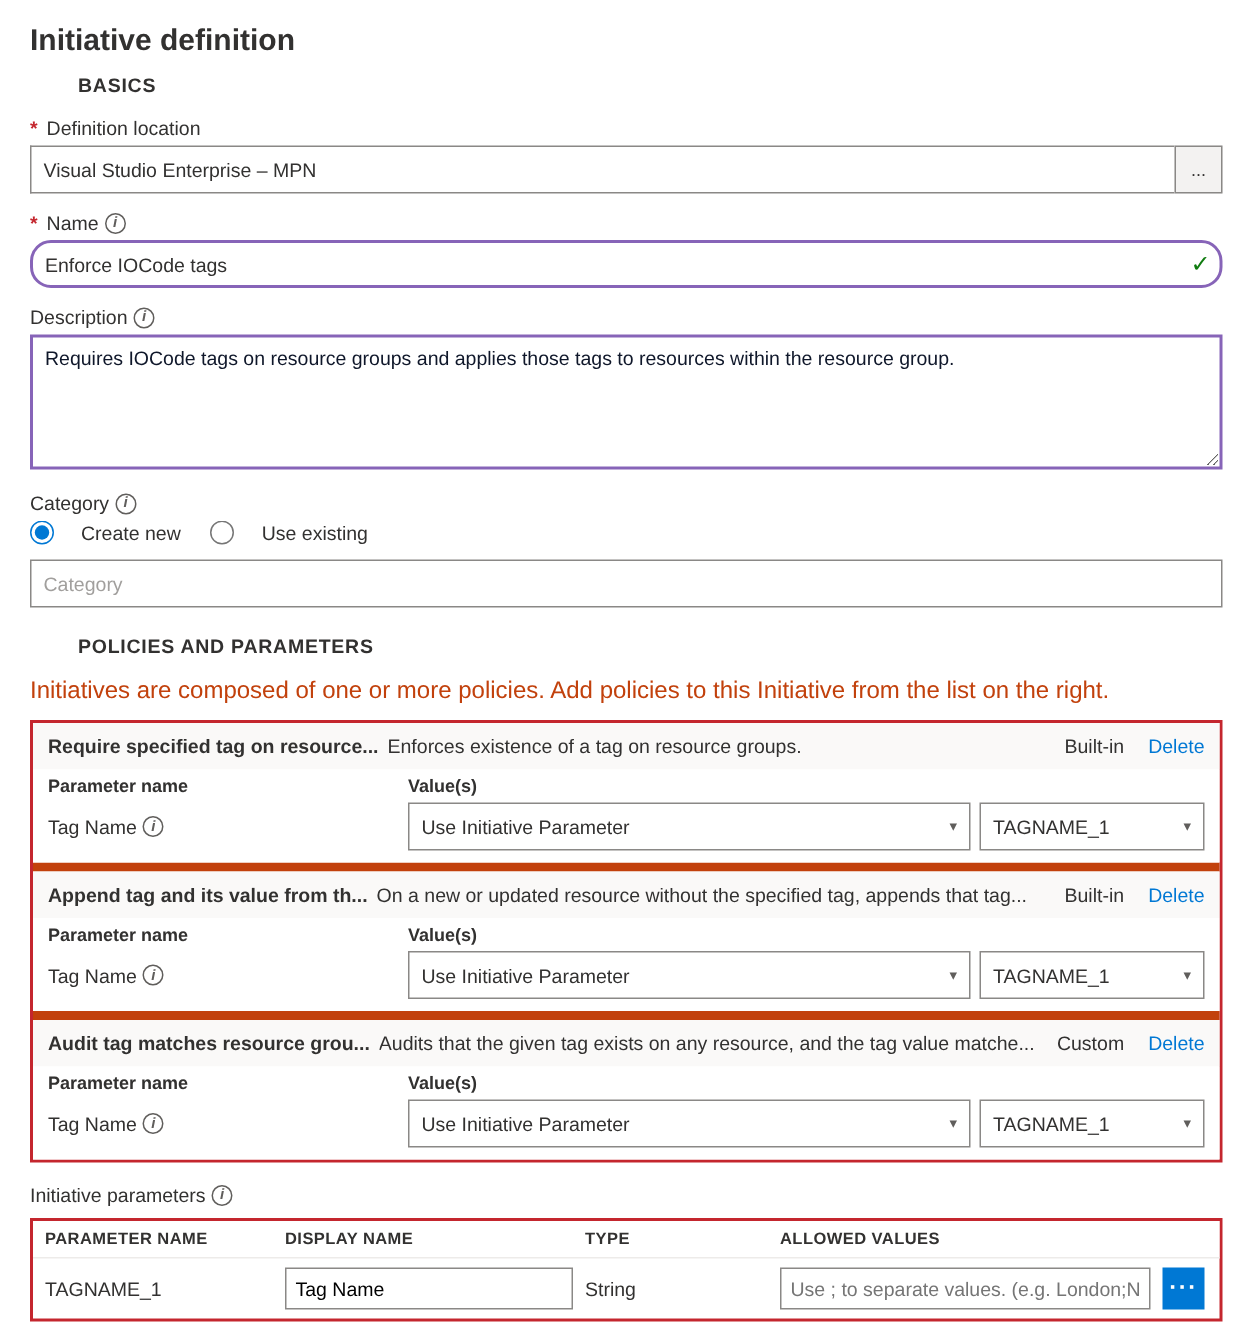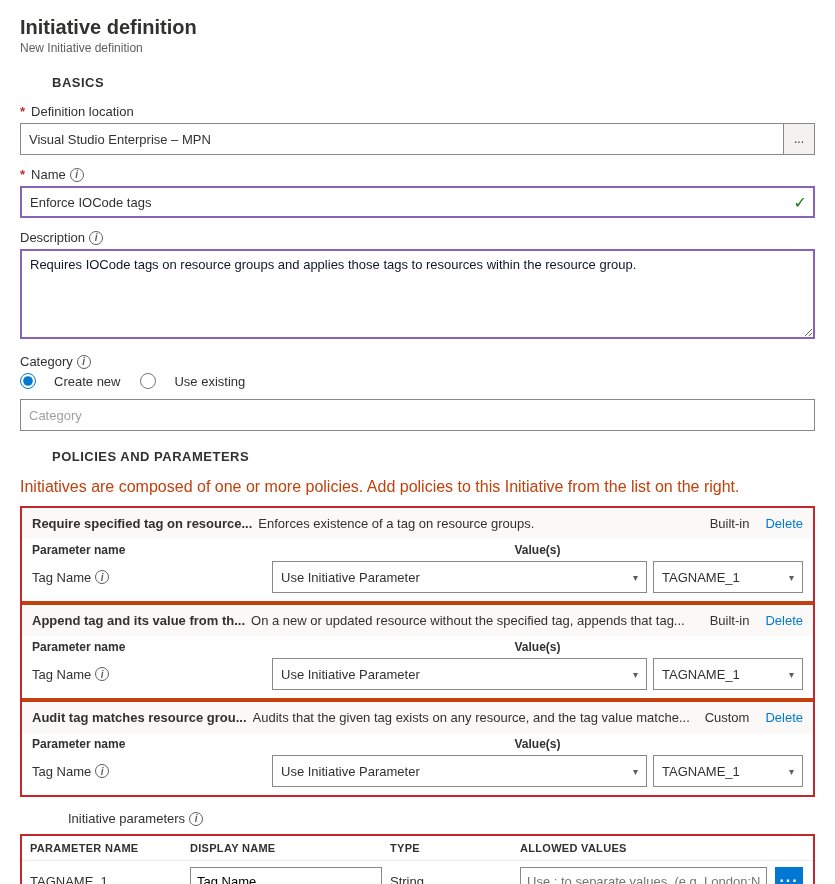--- a/index.html
+++ b/index.html
@@ -173,21 +173,21 @@
       color: #c2410c;
       margin-bottom: 10px;
     }
 
     .policies-table {
       border: 2px solid #c4262e;
       margin-bottom: 14px;
     }
 
     .policy-row {
-      border-bottom: 4px solid #c2410c;
+      border-bottom: 6px solid #c2410c;
     }
 
     .policy-row:last-child {
       border-bottom: none;
     }
 
     .policy-header-row {
       display: flex;
       align-items: center;
       padding: 8px 10px;
@@ -243,21 +243,20 @@
       font-weight: 600;
       color: #323130;
     }
 
     .param-col-header.name-col {
       width: 230px;
     }
 
     .param-col-header.value-col {
       flex: 1;
-      text-align: center;
     }
 
     .param-item {
       display: flex;
       align-items: center;
       gap: 10px;
     }
 
     .param-name {
       width: 230px;
@@ -306,21 +305,20 @@
     }
 
     .params-header-label {
       font-size: 13px;
       font-weight: 400;
       color: #323130;
       display: flex;
       align-items: center;
       gap: 4px;
       margin-bottom: 8px;
-      margin-left: 48px;
     }
 
     .params-table {
       border: 2px solid #c4262e;
     }
 
     .params-table-header {
       display: grid;
       grid-template-columns: 160px 200px 130px 1fr 30px;
       padding: 6px 8px;
@@ -391,21 +389,20 @@
       font-size: 16px;
       margin-left: 4px;
     }
   </style>
 </head>
 <body>
 
 <div class="page-container">
 
   <div class="page-title">Initiative definition</div>
-  <div class="page-subtitle">New Initiative definition</div>
 
   <div class="section-header">BASICS</div>
 
   <div class="field-row">
     <div class="field-label">
       <span class="required-star">*</span>
       <span>Definition location</span>
     </div>
     <div class="text-input-with-btn">
       <input type="text" class="text-input" readonly="" value="Visual Studio Enterprise – MPN" style="">
@@ -415,21 +412,21 @@
     </div>
   </div>
 
   <div class="field-row">
     <div class="field-label">
       <span class="required-star">*</span>
       <span>Name</span>
       <span class="info-icon">i</span>
     </div>
     <div style="display:flex; align-items:center; position:relative;">
-      <input type="text" class="text-input active-purple" style="padding-right: 30px;" value="Enforce IOCode tags">
+      <input type="text" class="text-input active-purple" style="padding-right: 30px; border-radius: 14px;" value="Enforce IOCode tags">
       <span class="checkmark-icon" style="position:absolute; right:8px;">✓</span>
     </div>
   </div>
 
   <div class="field-row">
     <div class="field-label">
       <span>Description</span>
       <span class="info-icon">i</span>
     </div>
     <textarea class="textarea-input" style="">Requires IOCode tags on resource groups and applies those tags to resources within the resource group.</textarea>

